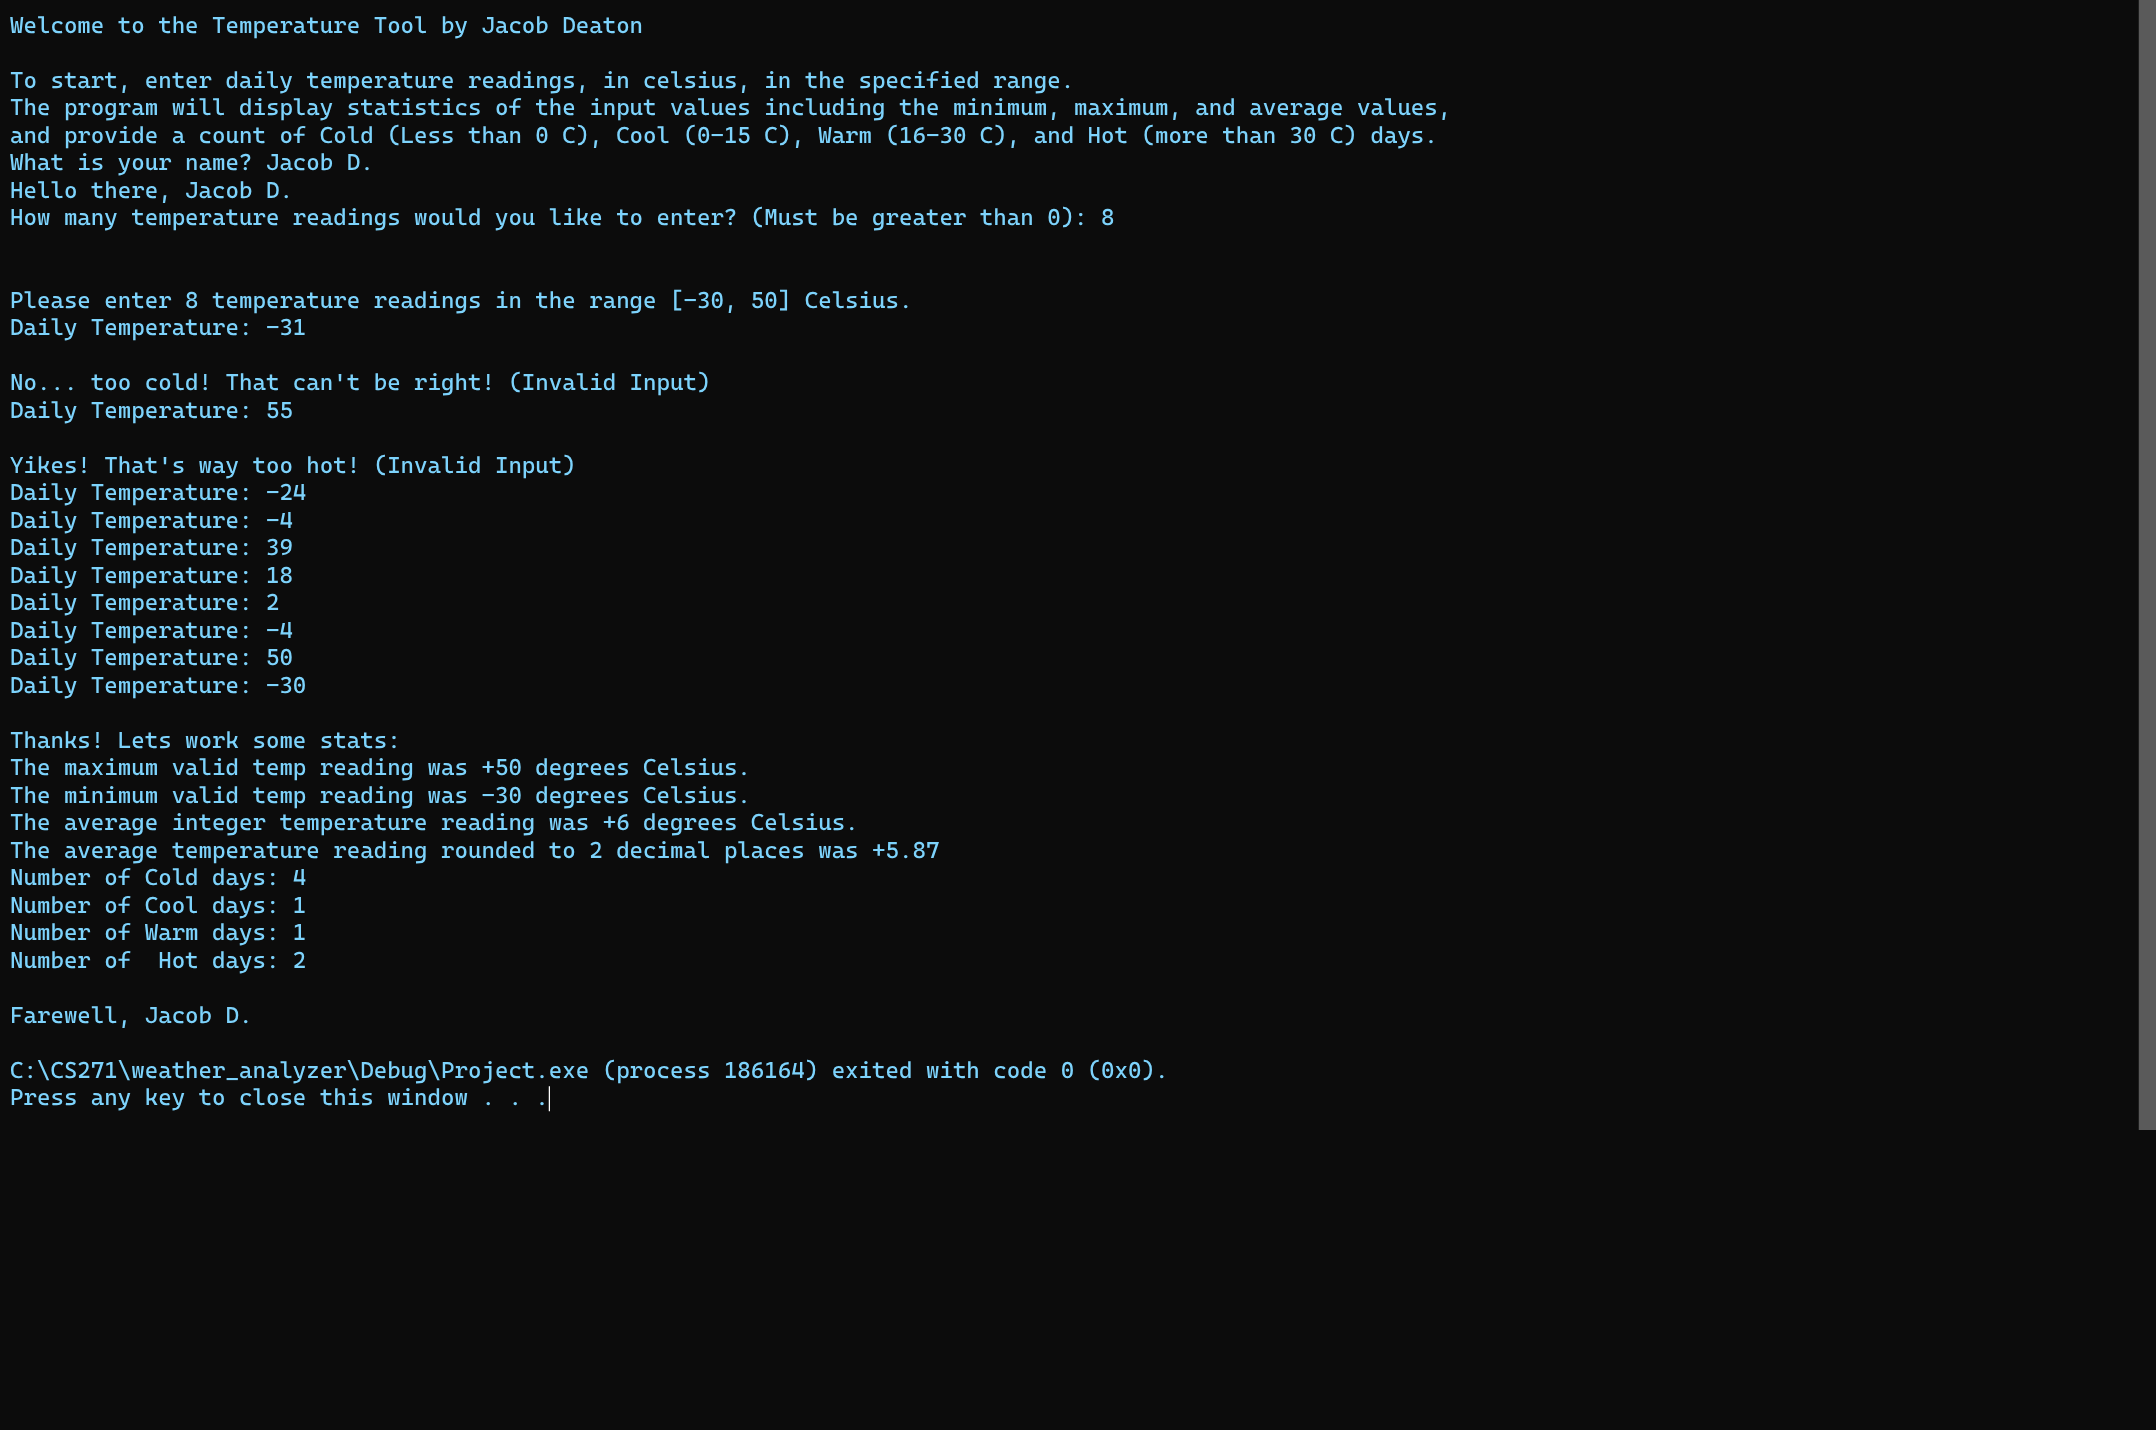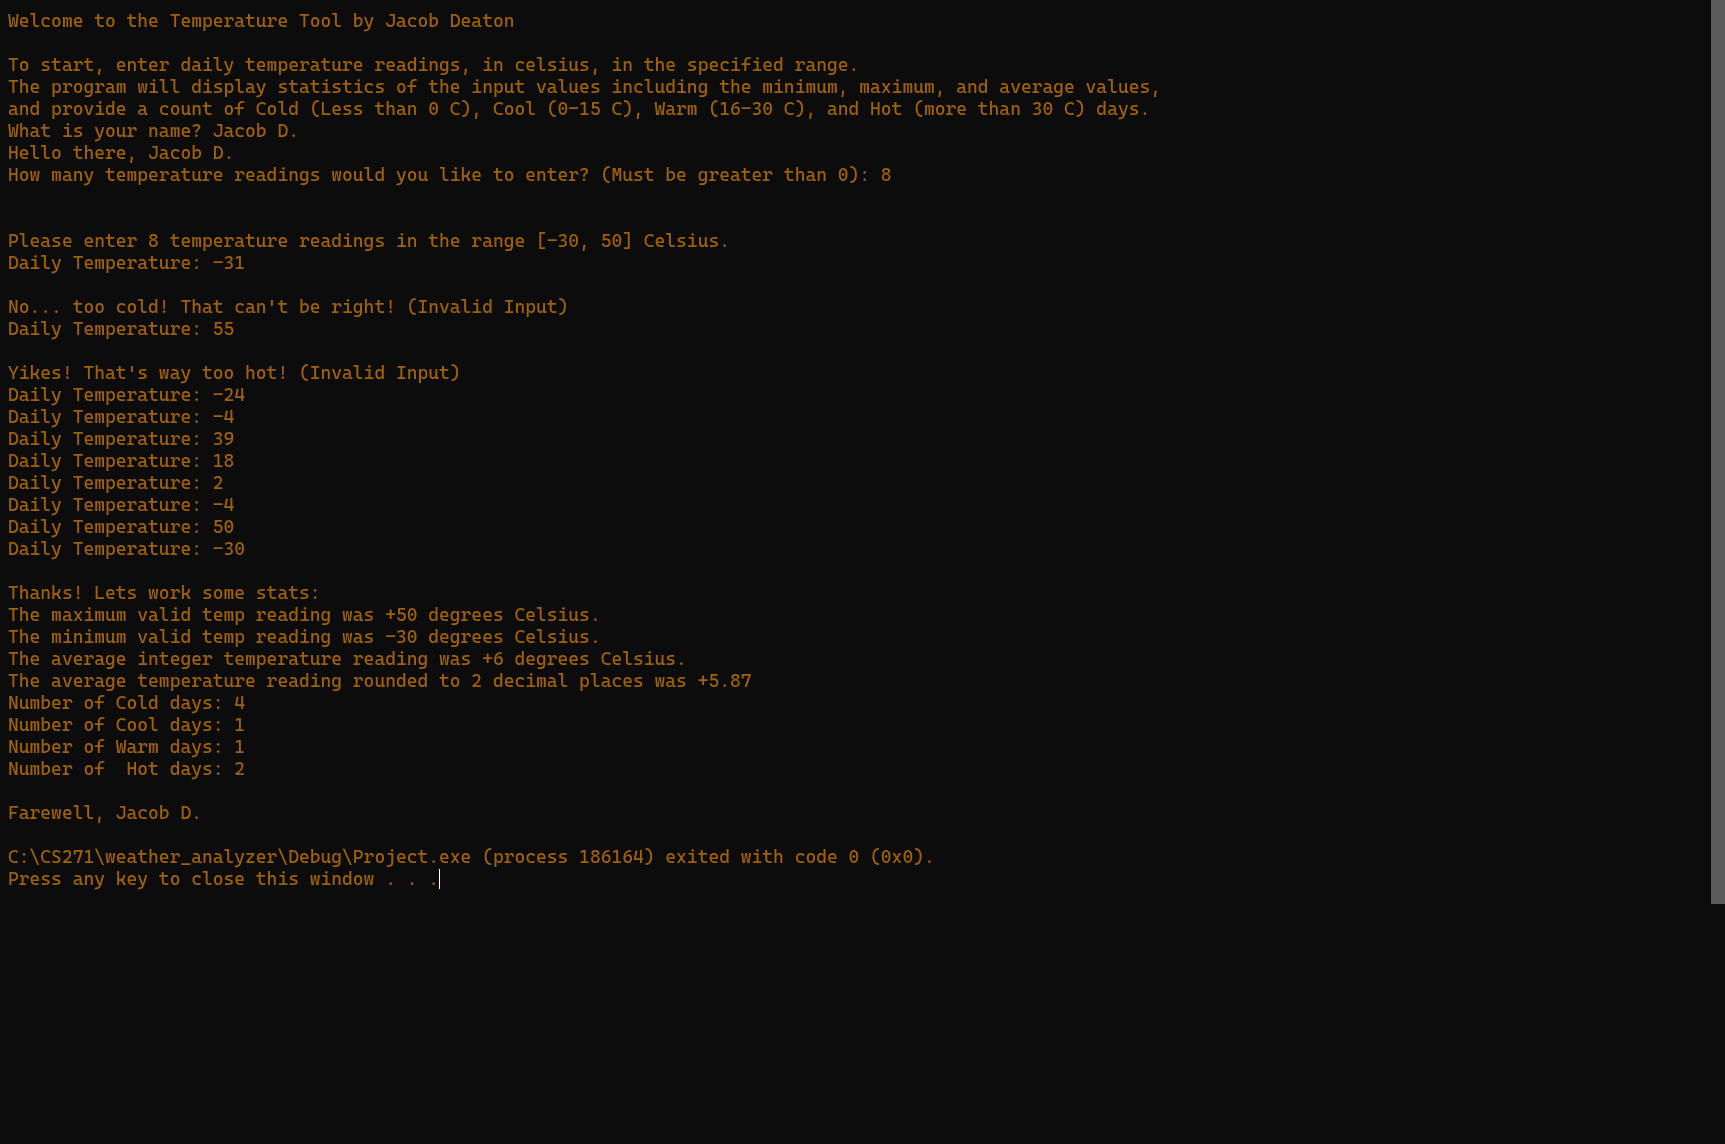--- a/index.html
+++ b/index.html
@@ -7,21 +7,21 @@
       width: 1725px;
       height: 1144px;
       background: #0c0c0c;
       overflow: hidden;
     }
     .terminal {
       position: relative;
       width: 100%;
       height: 100%;
       background: #0c0c0c;
-      color: #a16207;
+      color: #7dd3fc;
       font-family: "Cascadia Mono", "Consolas", "Courier New", monospace;
       font-size: 18.4px;
       line-height: 22px;
       padding: 10px 8px 8px 8px;
       white-space: pre;
       overflow-y: auto;
     }
     .terminal::-webkit-scrollbar { width: 16px; }
     .terminal::-webkit-scrollbar-track { background: #0c0c0c; }
     .terminal::-webkit-scrollbar-thumb { background: #4d4d4d; }

